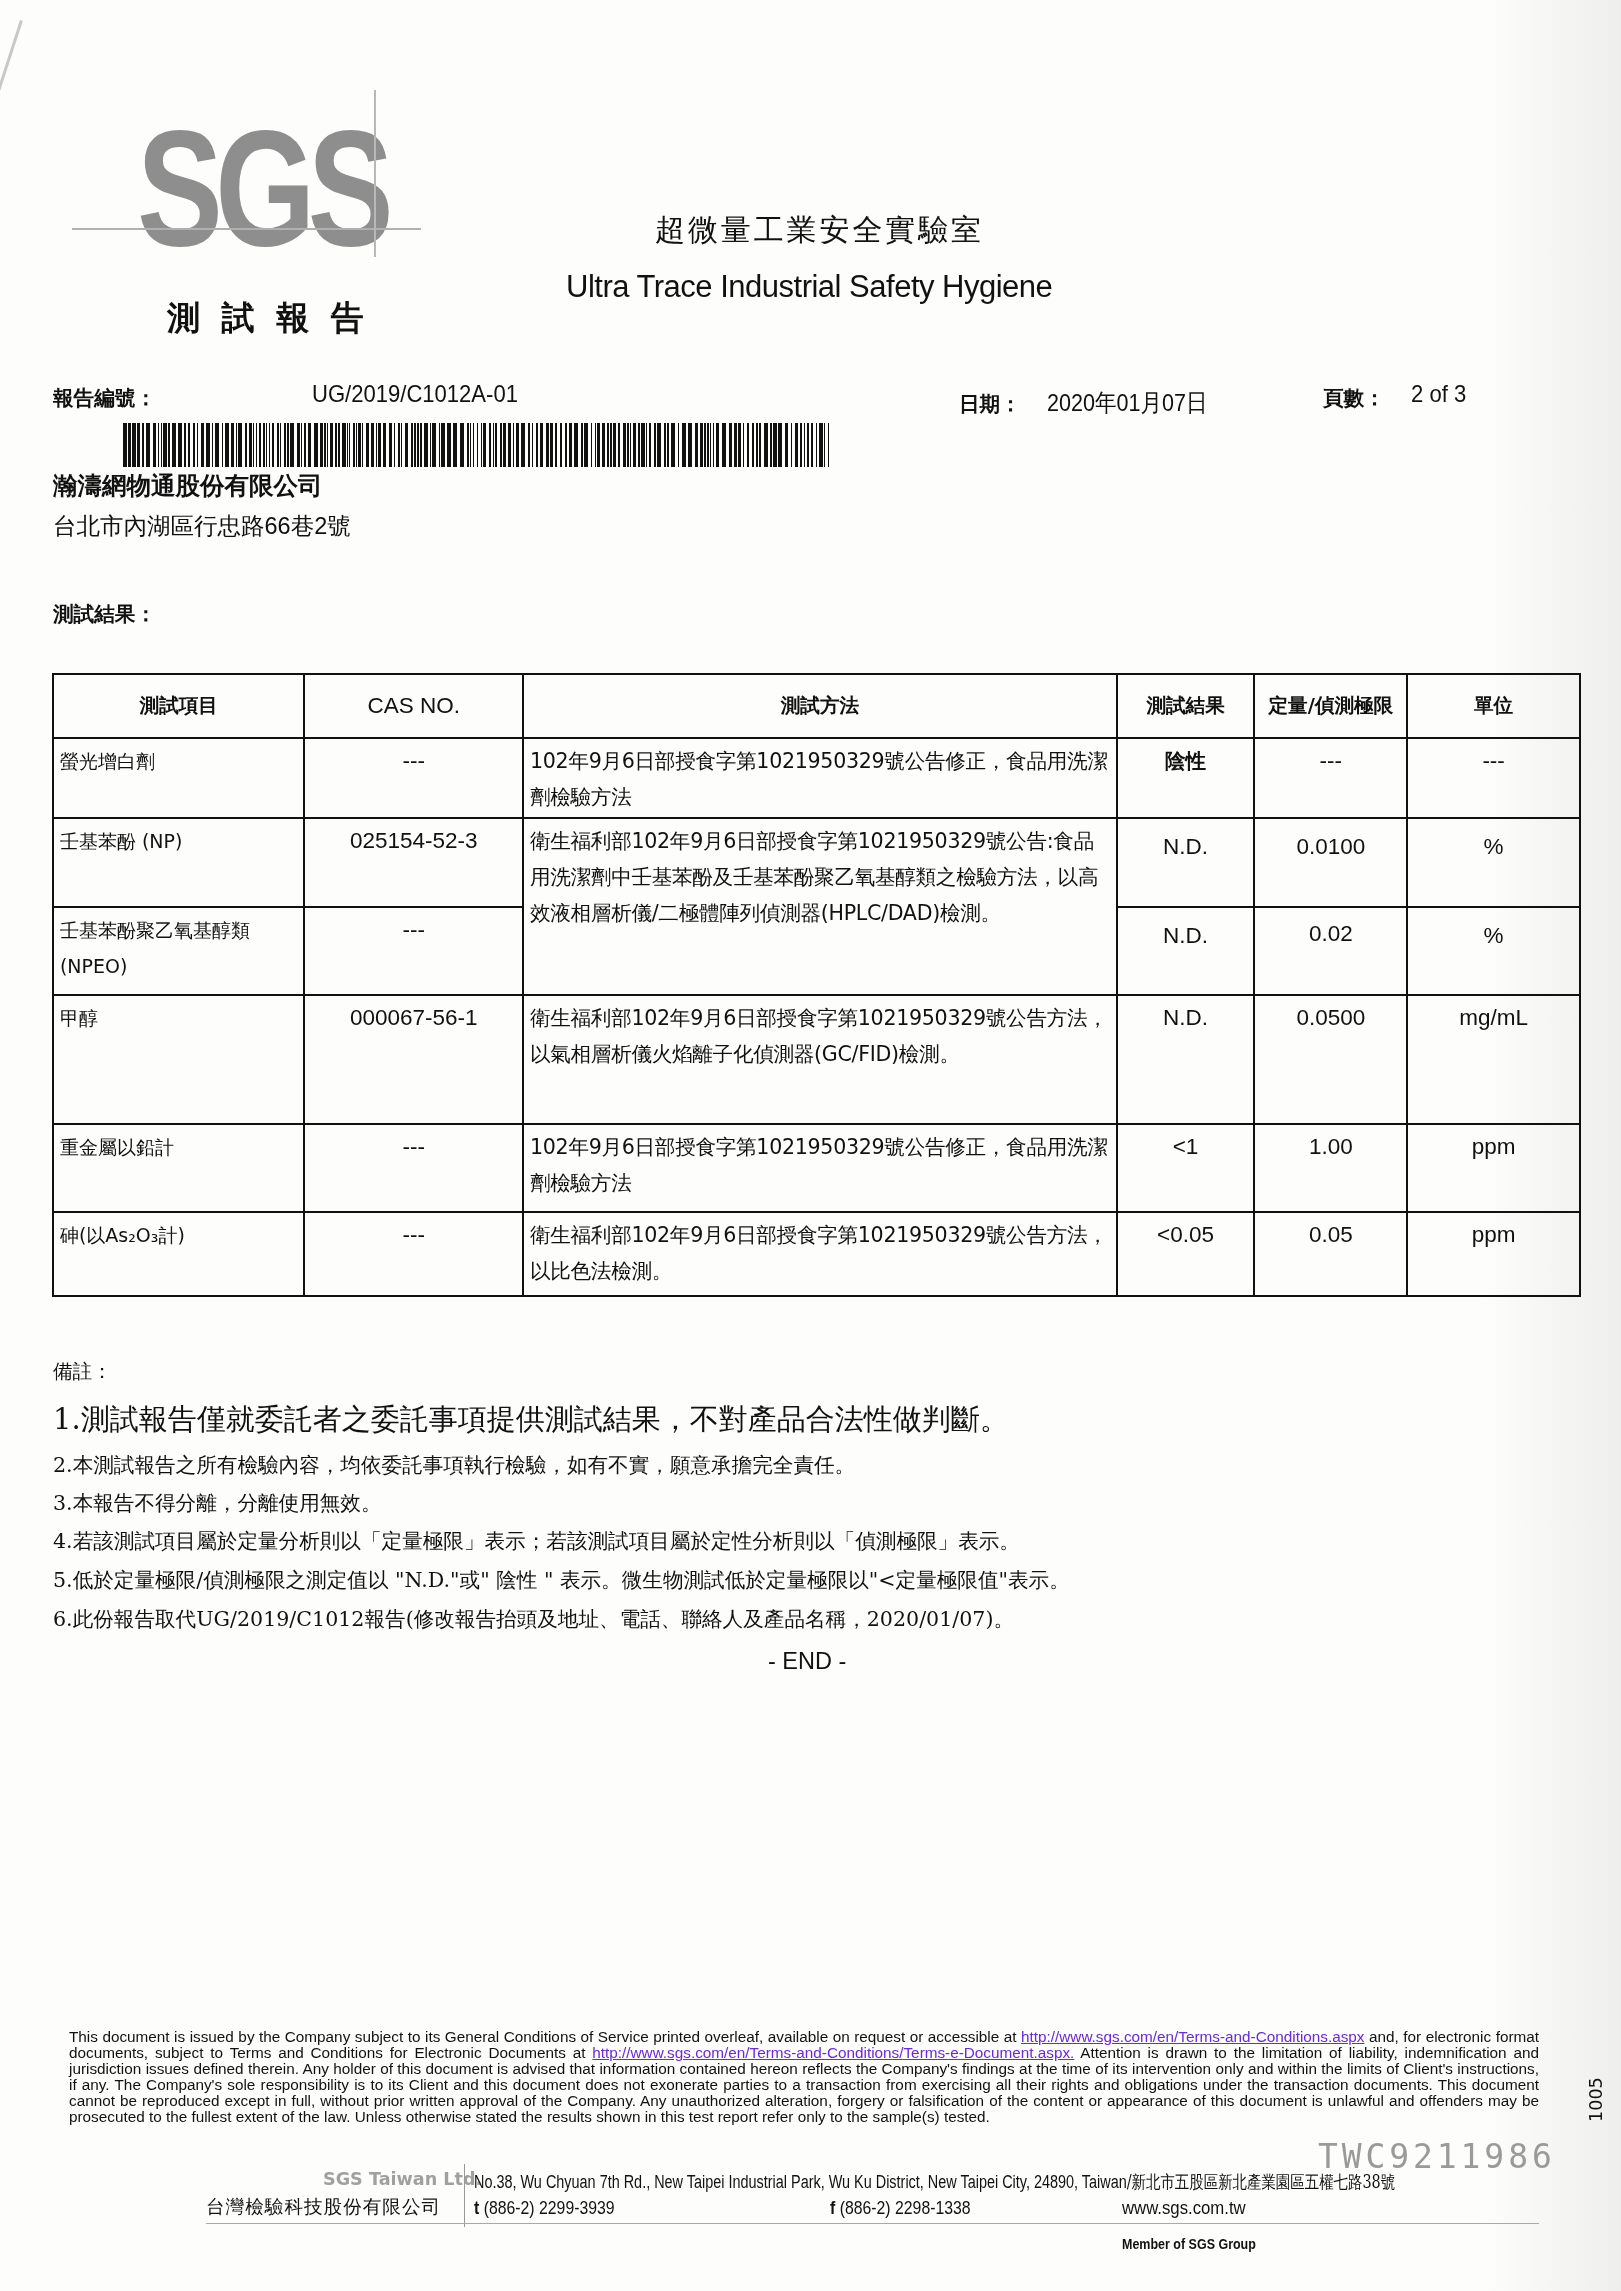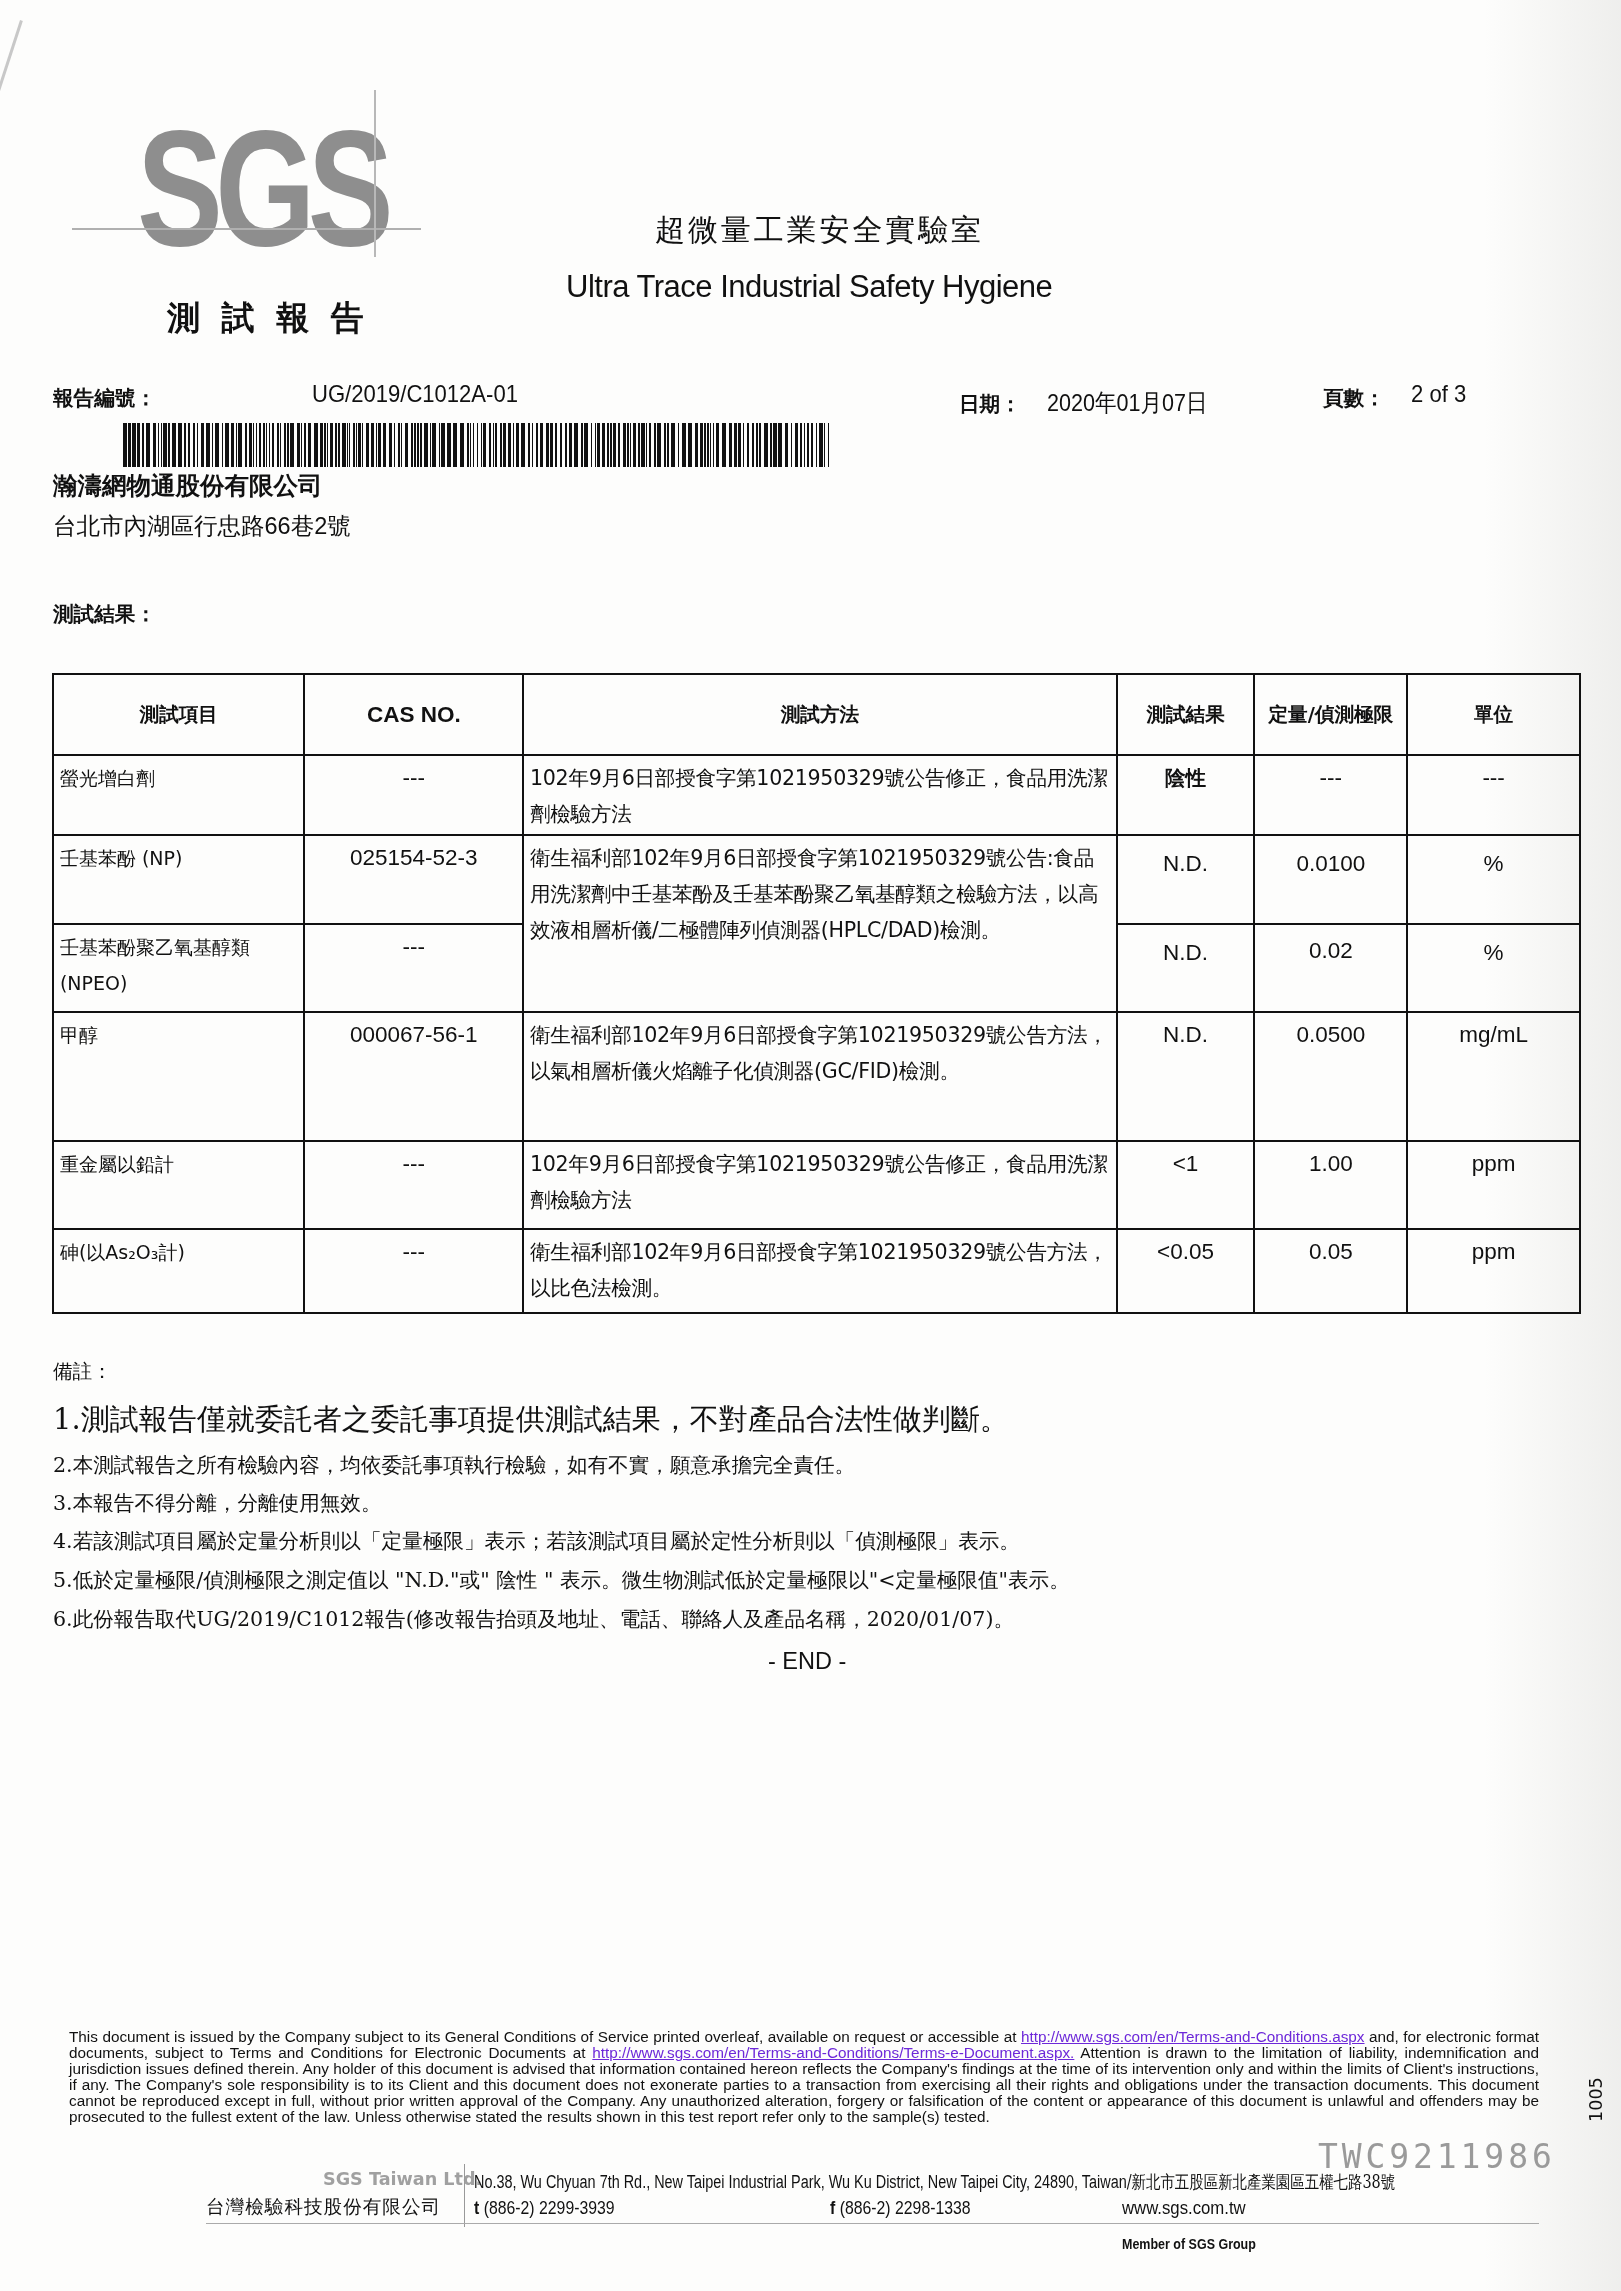--- a/index.html
+++ b/index.html
@@ -38,21 +38,21 @@
   .barcode span { display: block; background: #111; }
 
   .company { left: 53px; top: 469px; font-family: "DejaVu Sans", sans-serif; font-weight: bold; font-size: 24.5px; }
   .address { left: 53px; top: 510px; font-family: Liberation Sans, sans-serif; font-size: 23.5px; }
   .results-label { left: 53px; top: 600px; font-family: "DejaVu Sans", sans-serif; font-weight: bold; font-size: 20.6px; }
 
   
   .tbl { position: absolute; left: 52px; top: 673px; border-collapse: collapse; width: 1529px; }
   .tbl td, .tbl th { border: 2px solid #111; vertical-align: top; font-size: 22.5px; line-height: 36px; padding: 3.9px 5.9px 0 5.9px; }
   .tbl th { font-family: "DejaVu Sans", sans-serif; font-weight: bold; font-size: 19.6px; text-align: center; vertical-align: middle; line-height: 27.4px; padding: 0 3.9px; }
-  .tbl th.cas { font-family: "Liberation Sans", sans-serif; font-size: 22.5px; font-weight: bold; margin-left: 17px; }
+  .tbl th.cas { font-family: "Liberation Sans", sans-serif; font-size: 22.5px; font-weight: normal; margin-left: 17px; }
   .tbl td.c { text-align: center; }
   .tbl td.item { font-family: "DejaVu Sans", sans-serif; font-size: 19px; }
   .tbl td.method { font-family: "DejaVu Sans", sans-serif; font-size: 20.6px; letter-spacing: -0.3px; }
   .tbl td.bold { font-weight: bold; font-family: "DejaVu Sans", sans-serif; font-size: 20.6px; }
   .tbl td.merged-method { vertical-align: top; }
 
   .notes-label { left: 53px; top: 1358px; font-family: "DejaVu Serif", serif; font-size: 19.6px; }
   .note { left: 53px; font-family: "DejaVu Serif", serif; font-size: 20.6px; white-space: nowrap; }
   .note.big { font-size: 29px; }
   .end { left: 768px; top: 1648px; font-size: 23.5px; }
@@ -267,21 +267,21 @@
 <table class="tbl">
   <colgroup>
     <col style="width:252px">
       <col style="width:219px">
       <col style="width:595px">
     <col style="width:138px">
       <col style="width:153px">
       <col style="width:173px">
   </colgroup>
   <tbody>
-      <tr style="height:81px">
+      <tr style="height:64px">
     <th>測試項目</th>
     <th class="cas">CAS NO.</th>
     <th>測試方法</th>
     <th>測試結果</th>
     <th>定量/偵測極限</th>
     <th>單位</th>
   </tr>
   <tr style="height:80px">
     <td class="item">螢光增白劑</td>
     <td class="c">---</td>

